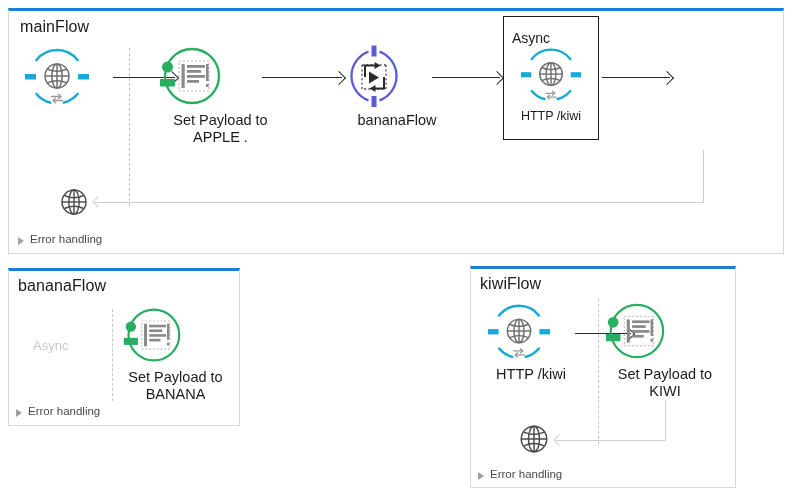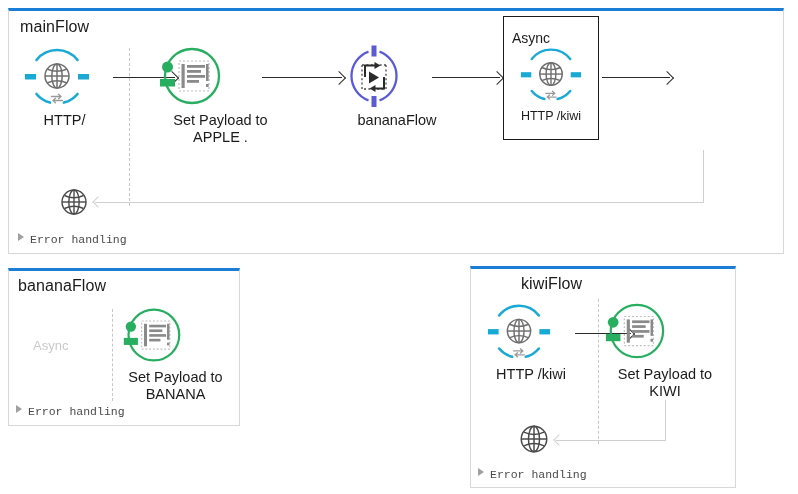--- a/index.html
+++ b/index.html
@@ -26,26 +26,25 @@
     font-size:16px;
     color:#1b1b1b;
     letter-spacing:.1px;
     white-space:nowrap;
   }
 
   
   .error-bar{
     position:absolute;
     display:flex;
-    align-items:flex-start;
+    align-items:flex-end;
     gap:6px;
     font-size:11.5px;
     color:#4a4a4a;
     white-space:nowrap;
-    font-family:Liberation Mono, monospace;
   }
   .tri{
     width:0;height:0;
     border-left:6px solid #a0a0a0;
     border-top:4px solid transparent;
     border-bottom:4px solid transparent;
     display:inline-block;
   }
 
   
@@ -153,21 +152,20 @@
           <path d="M 23 39 Q 33 34.5 43 39"></path>
           <line x1="33" y1="20" x2="33" y2="44"></line>
         </g>
 
         <g stroke="#9a9a9a" stroke-width="1.3" fill="none" stroke-linecap="round">
           <path d="M 27.5 52.5 L 37 52.5 M 34.5 50.3 L 37 52.5 L 34.5 54.7"></path>
           <path d="M 38.5 56.5 L 29 56.5 M 31.5 54.3 L 29 56.5 L 31.5 58.7"></path>
         </g>
       </svg>
     </span>
-    <div class="node-label" style="margin-left:-9px;">HTTP/</div>
   </div>
 
   <div class="node" style="left:153px;top:44px;width:135px;">
     <span>
       <svg width="70" height="66" viewBox="0 0 70 66" style="margin-left:2px;">
         <circle cx="37" cy="32" r="27" fill="none" stroke="#27ae60" stroke-width="2.3"></circle>
         <circle cx="12.5" cy="23" r="5.5" fill="#27ae60"></circle>
         <rect x="5" y="35" width="15" height="7.5" fill="#27ae60"></rect>
 
         <g>
@@ -286,21 +284,21 @@
 BANANA</div>
   </div>
 
   <div class="error-bar" style="left:16px;top:405px;">
     <span class="tri"></span>
     <span>Error handling</span>
   </div>
 
   <div class="flow-panel" style="left:470px;top:266px;width:266px;height:222px;"></div>
 
-  <div class="flow-title" style="left:480px;top:275px;margin-left:41px;">kiwiFlow</div>
+  <div class="flow-title" style="left:480px;top:275px;">kiwiFlow</div>
 
   <div class="dash-div" style="left:598px;top:299px;height:145px;"></div>
 
   <div class="arrow-line" style="left:575px;top:333px;width:56px;"></div>
   <div class="arrow-head" style="left:623px;top:329px;"></div>
 
   <div class="ret-v" style="left:665px;top:400px;height:40px;"></div>
   <div class="ret-h" style="left:556px;top:440px;width:110px;"></div>
   <div class="ret-head" style="left:555px;top:436px;"></div>
 

